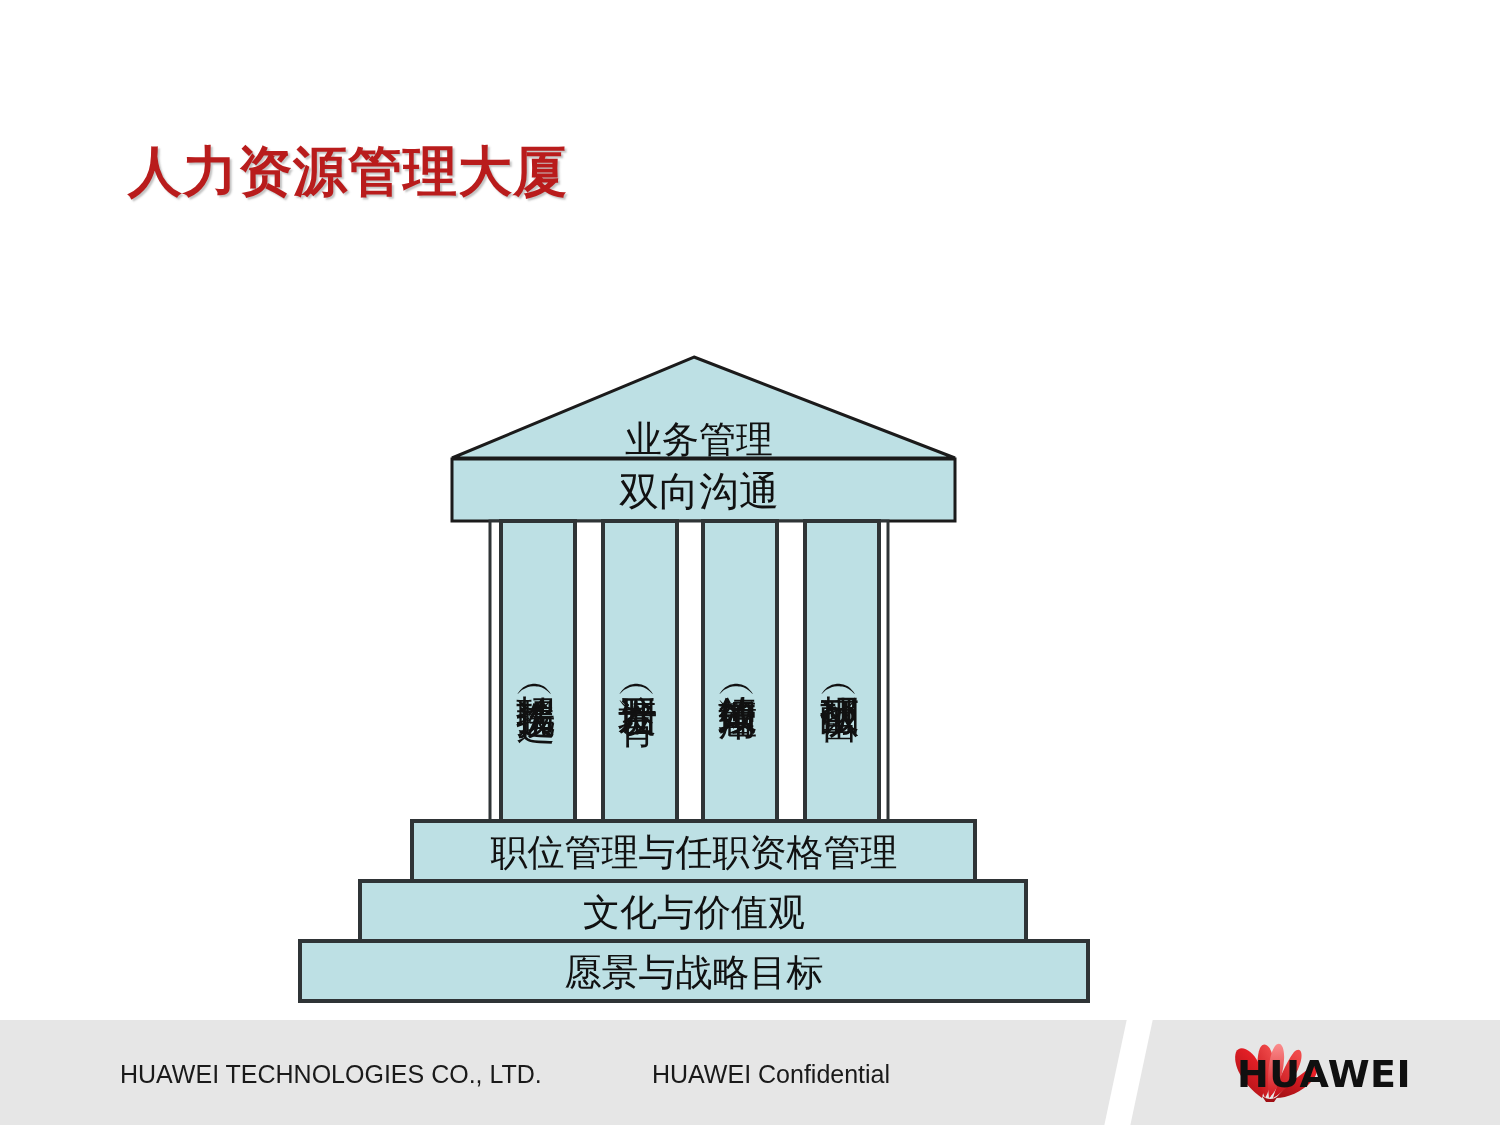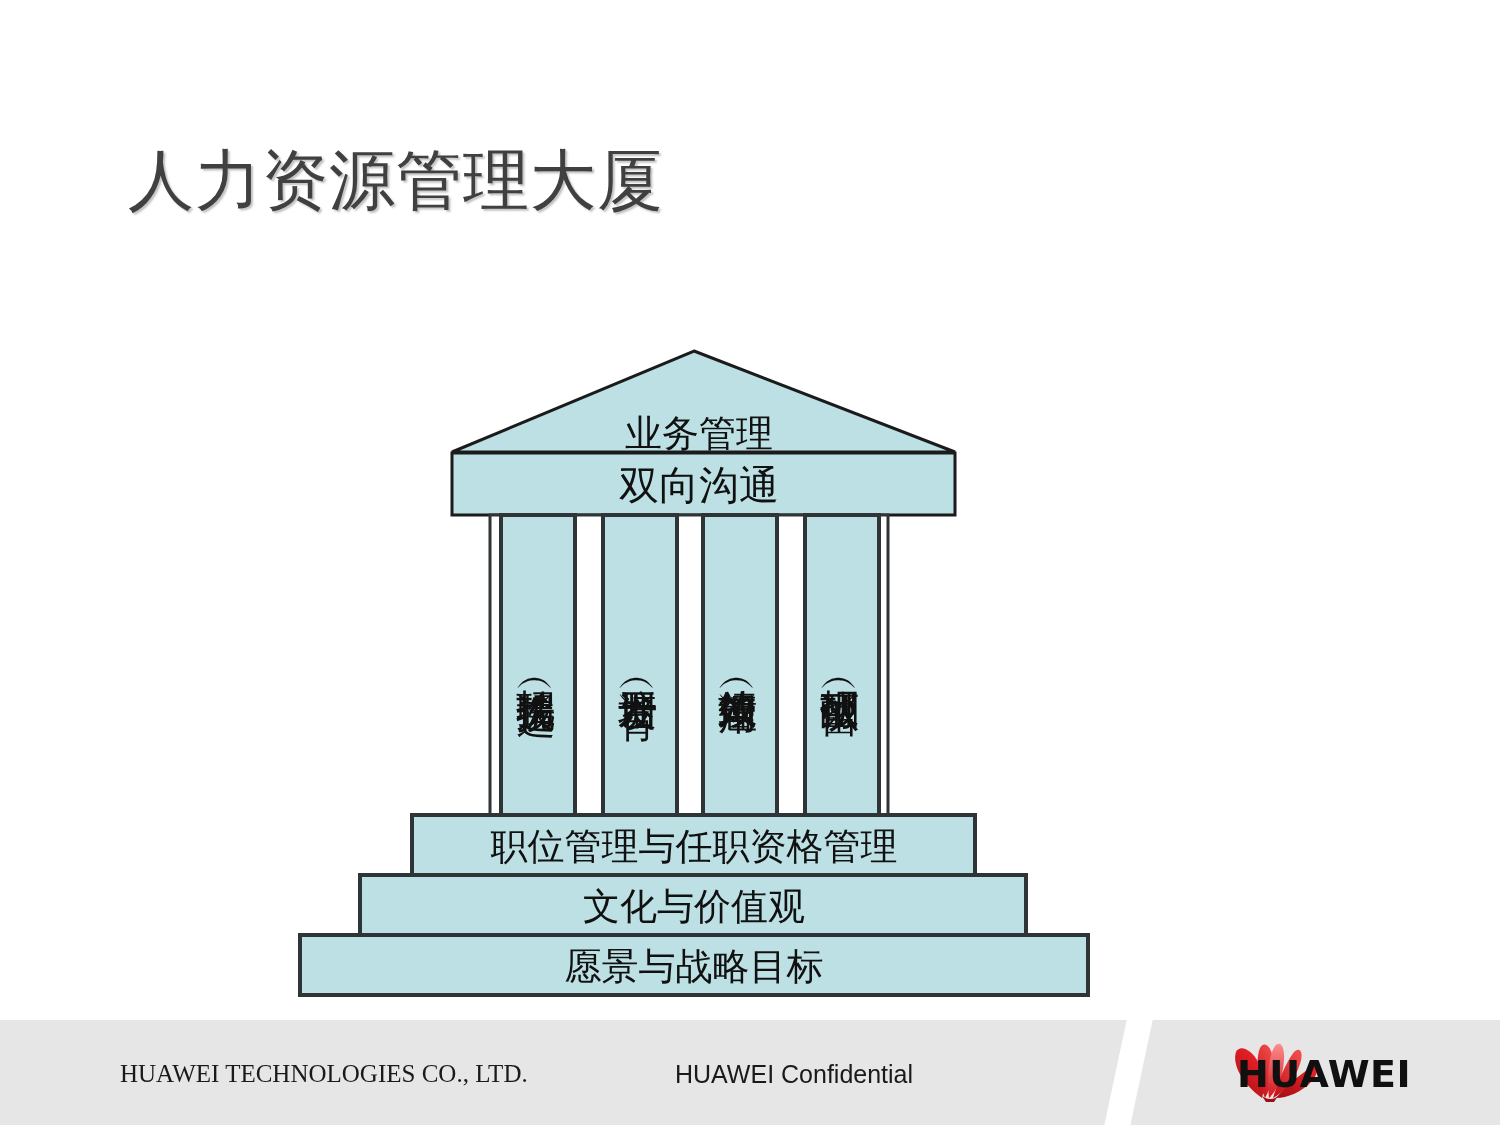--- a/index.html
+++ b/index.html
@@ -14,33 +14,33 @@
     overflow: hidden;
     font-family: "Liberation Sans", sans-serif;
   }
 
   
   #slide-title {
     position: absolute;
     left: 128px;
     top: 136px;
     font-family: "DejaVu Sans", sans-serif;
-    font-size: 66px;
-    font-weight: normal;
-    color: #404040;
+    font-size: 54px;
+    font-weight: bold;
+    color: #b91c1c;
     letter-spacing: 1px;
     text-shadow: 2px 2px 2px rgba(120,120,120,0.45);
     white-space: nowrap;
   }
 
   
   #diagram {
     position: absolute;
     left: 0;
-    top: 2px;
+    top: 8px;
     width: 1500px;
     height: 1020px;
   }
   #diagram svg { display: block; }
 
   .shape-label {
     font-family: "DejaVu Serif", serif;
     fill: #111111;
     text-anchor: middle;
   }
@@ -79,35 +79,34 @@
     top: -10px;
     width: 26px;
     height: 130px;
     background: #ffffff;
     transform: skewX(-12deg);
   }
   #footer-company {
     position: absolute;
     left: 120px;
     top: 1060px;
-    font-family: Liberation Serif, serif;
+    font-family: Liberation Sans, sans-serif;
     font-size: 25px;
     color: #1a1a1a;
     letter-spacing: 0px;
     white-space: nowrap;
   }
   #footer-confidential {
     position: absolute;
     left: 652px;
     top: 1060px;
     font-family: "Liberation Sans", sans-serif;
     font-size: 25px;
     color: #1a1a1a;
     white-space: nowrap;
-    margin-left: 23px;
   }
   #huawei-logo {
     position: absolute;
     left: 1222px;
     top: 1040px;
     width: 250px;
     height: 62px;
   }
   #huawei-wordmark {
     position: absolute;

